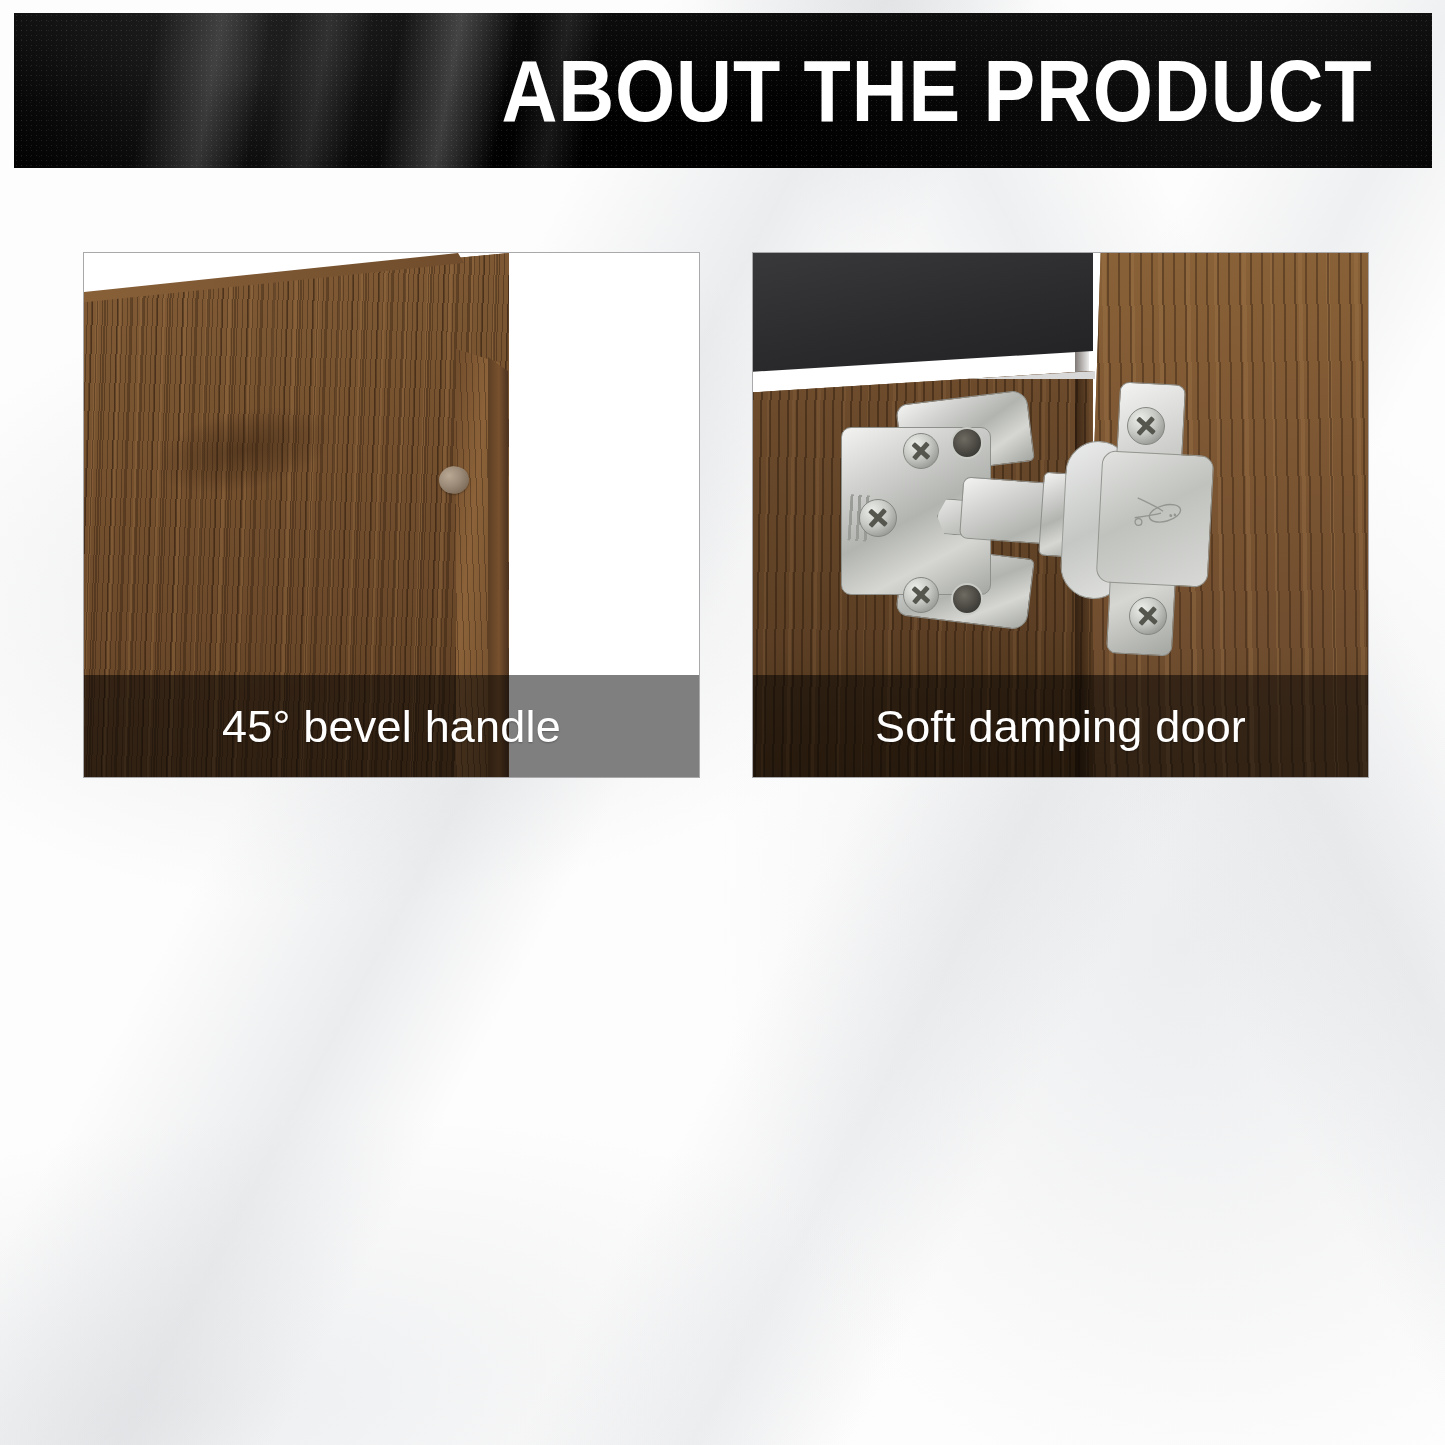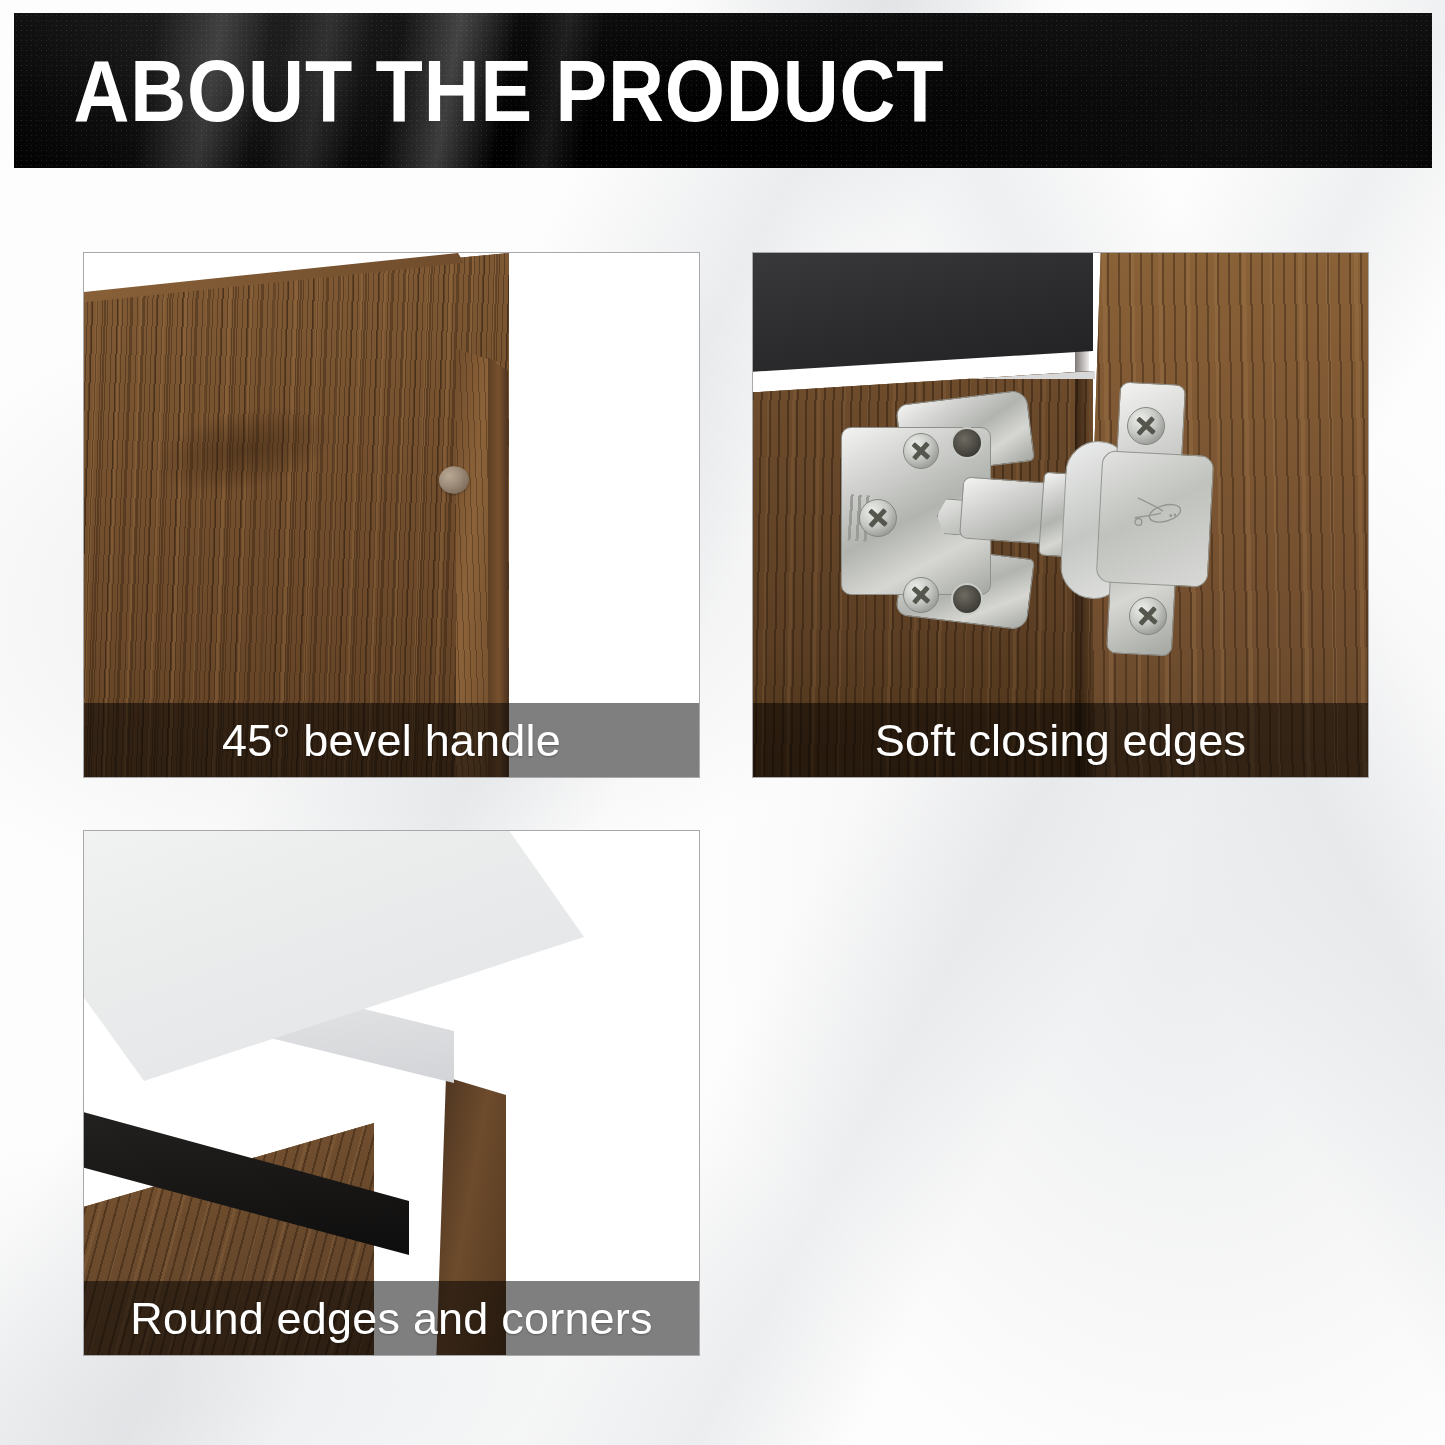--- a/index.html
+++ b/index.html
@@ -54,21 +54,21 @@
   .banner {
     position: absolute;
     left: 14px;
     top: 13px;
     width: 1418px;
     height: 155px;
     background: #060606;
     overflow: hidden;
     display: flex;
     align-items: center;
-    justify-content: flex-start;
+    justify-content: flex-end;
   }
   
   .banner-texture {
     position: absolute;
     inset: 0;
     background:
       linear-gradient(100deg, rgba(255,255,255,0) 10%, rgba(255,255,255,.16) 14.5%, rgba(255,255,255,0) 18%),
       linear-gradient(100deg, rgba(255,255,255,0) 19%, rgba(255,255,255,.10) 22%, rgba(255,255,255,0) 25%),
       linear-gradient(100deg, rgba(255,255,255,0) 27%, rgba(255,255,255,.22) 31%, rgba(255,255,255,0) 35%),
       linear-gradient(100deg, rgba(255,255,255,0) 36%, rgba(255,255,255,.09) 38.5%, rgba(255,255,255,0) 41%),
@@ -419,21 +419,21 @@
       radial-gradient(circle at 34% 28%, rgba(255,255,255,.92) 0%, rgba(231,232,238,.75) 30%, rgba(193,192,205,.72) 62%, rgba(150,148,163,.78) 100%);
     box-shadow: 0 2px 3px rgba(30,18,8,.45), inset 0 -2px 4px rgba(90,88,105,.4);
   }
   .p4-dot.d1 { left: 255px; top: 228px; width: 38px; height: 34px; }
   .p4-dot.d2 { left: 337px; top: 185px; width: 38px; height: 34px; }
 
   
   .caption {
     position: absolute;
     left: 0; right: 0; bottom: 0;
-    height: 74px;
+    height: 102px;
     background: rgba(0,0,0,.5);
     display: flex;
     align-items: center;
     justify-content: center;
     z-index: 9;
   }
   .caption-text {
     color: #ffffff;
     font-family: "Liberation Sans", sans-serif;
     font-weight: normal;
@@ -504,32 +504,20 @@
           <div class="screw" style="left:62px; top:34px; width:36px; height:36px;"></div>
           <div class="hole" style="left:110px; top:28px; width:32px; height:32px;"></div>
           <div class="screw" style="left:62px; top:178px; width:36px; height:36px;"></div>
           <div class="hole" style="left:110px; top:184px; width:32px; height:32px;"></div>
           <div class="screw" style="left:18px; top:100px; width:38px; height:38px;"></div>
           <div class="screw" style="left:286px; top:8px; width:38px; height:38px;"></div>
           <div class="screw" style="left:288px; top:198px; width:38px; height:38px;"></div>
         </div>
       </div>
       <div class="caption">
-        <span class="caption-text">Soft closing edges</span>
+        <span class="caption-text">Soft damping door</span>
       </div>
     </div>
 
-    <div class="panel bl">
-      <div class="photo">
-        <div class="p3-side"></div>
-        <div class="p3-drawer"></div>
-        <div class="p3-shadowgap"></div>
-        <div class="p3-edge"></div>
-        <div class="p3-topface"></div>
-      </div>
-      <div class="caption">
-        <span class="caption-text">Round edges and corners</span>
-      </div>
-    </div>
 
 
   </div>
 </div>
 
 </body></html>

